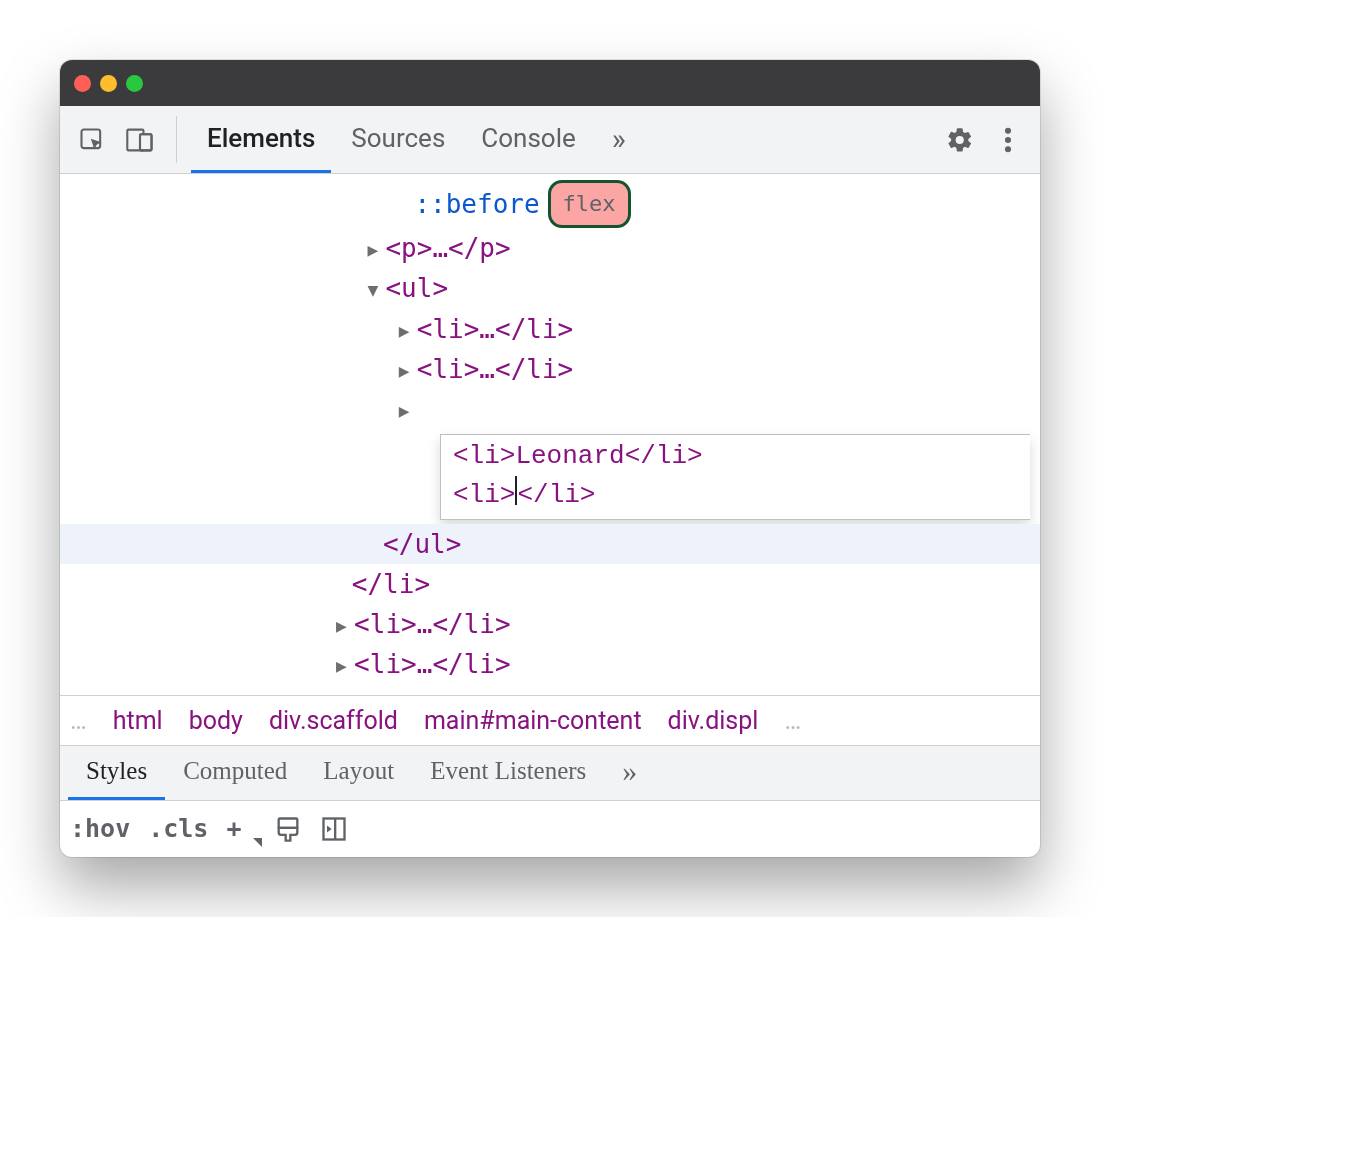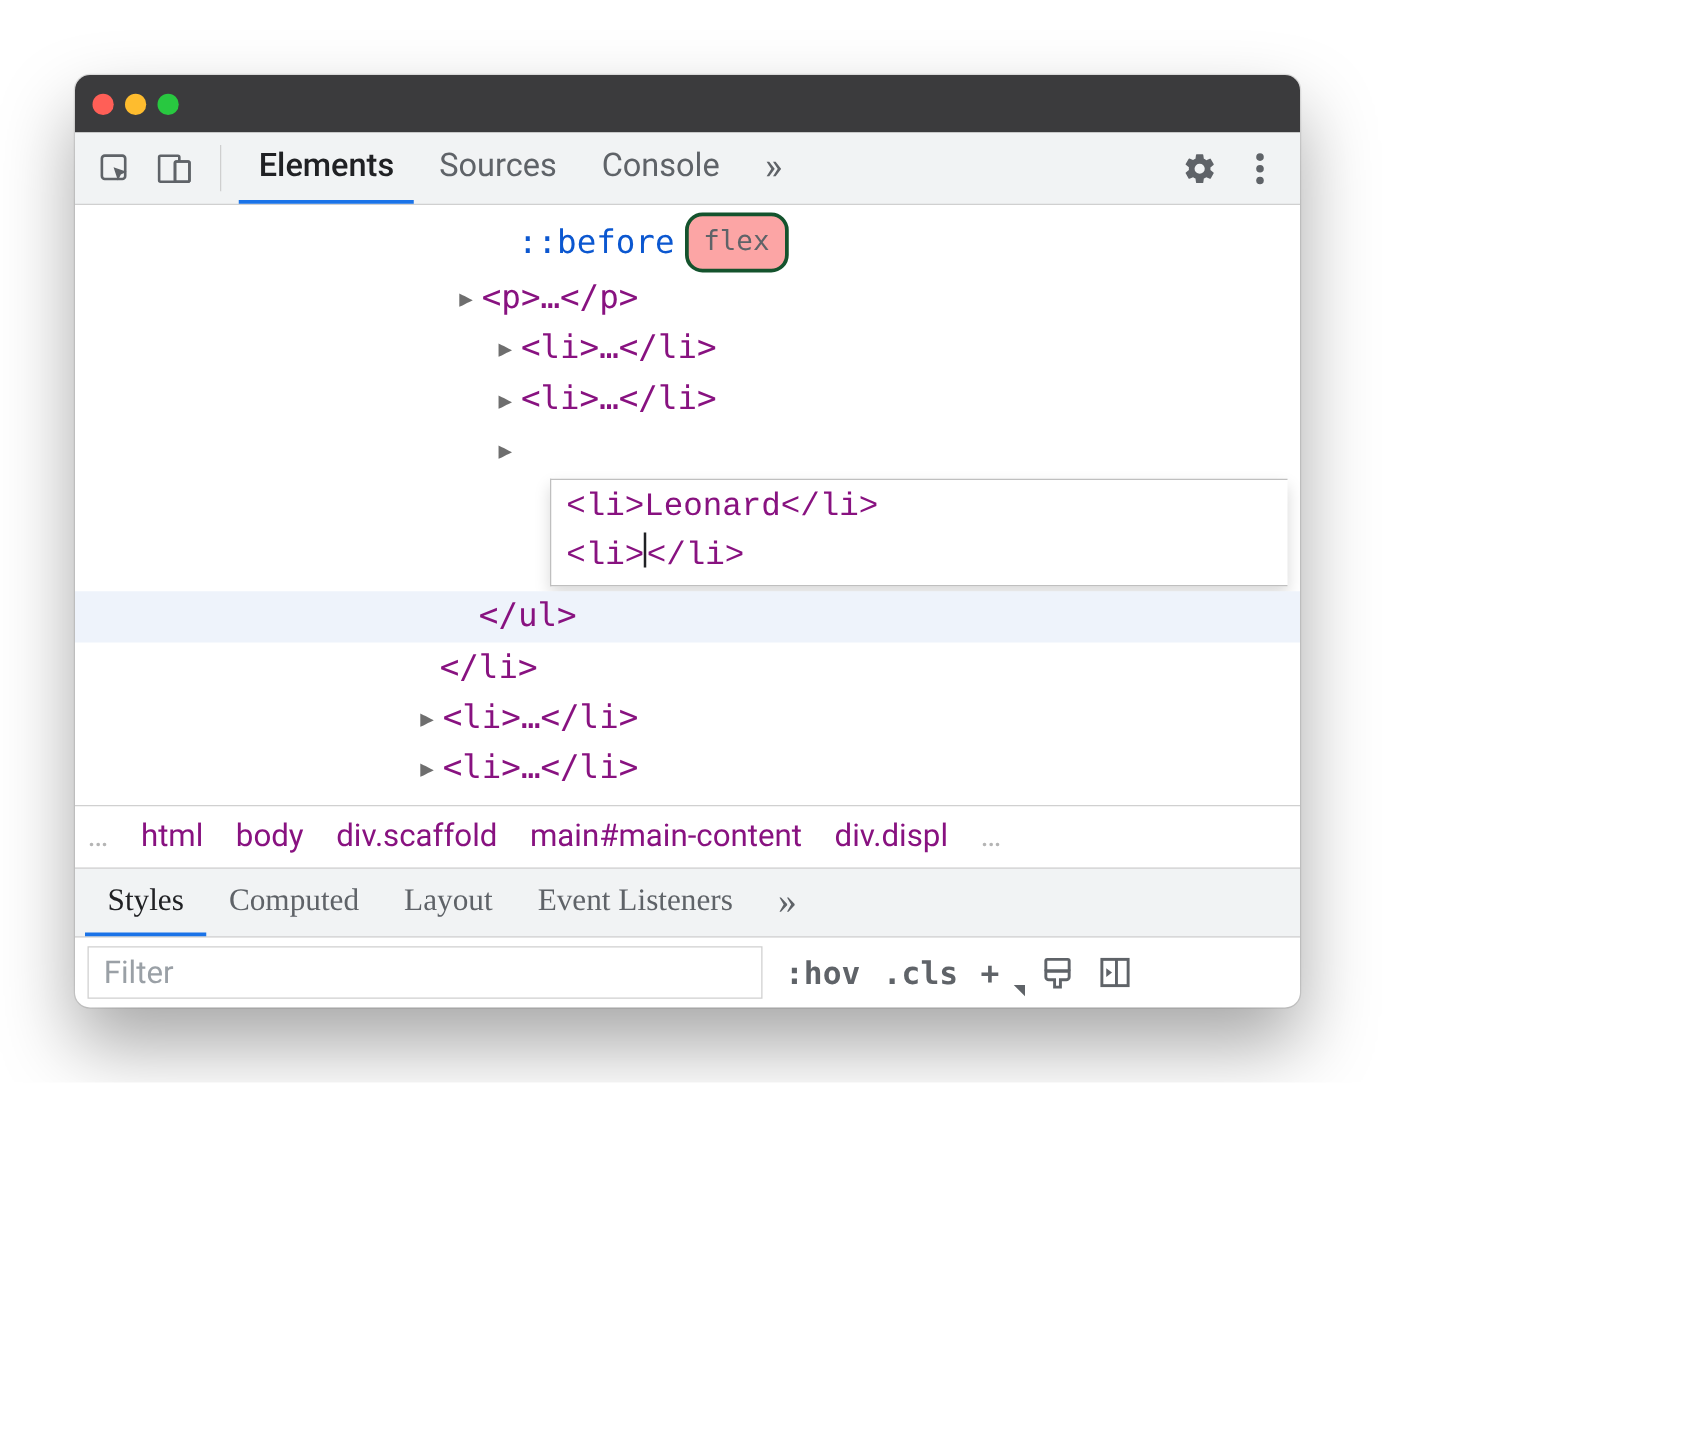--- a/index.html
+++ b/index.html
@@ -28,21 +28,21 @@
     font-size: 21px;
     font-weight: 600;
   }
   .wdot { width: 17px; height: 17px; border-radius: 50%; }
   .wdot.red { background:#ff5f57; }
   .wdot.yellow { background:#febc2e; }
   .wdot.green { background:#28c840; }
   .titlebar .title { flex:1; text-align:center; padding-right:60px; }
   
   .toolbar {
-    height: 58px;
+    height: 68px;
     background: #f1f3f4;
     border-bottom: 1px solid #d0d0d0;
     display: flex;
     align-items: stretch;
     padding: 0 10px;
     gap: 4px;
   }
   .tool-ic {
     width: 44px;
     display:flex; align-items:center; justify-content:center;
@@ -201,20 +201,21 @@
             <circle cx="3" cy="12" r="2.6" fill="#5f6368"></circle>
             <circle cx="3" cy="20" r="2.6" fill="#5f6368"></circle>
           </svg>
       </div>
     </div>
   </div>
 
   <div class="tree">
     <div class="row">                      <span class="pseudo">::before</span><span class="badge">flex</span></div>
     <div class="row">                   <span class="tri">▶</span><span class="tag">&lt;p&gt;…&lt;/p&gt;</span></div>
+    <div class="row">                   <span class="tri">▼</span><span class="tag">&lt;ul&gt;</span></div>
     <div class="row">                     <span class="tri">▶</span><span class="tag">&lt;li&gt;…&lt;/li&gt;</span></div>
     <div class="row">                     <span class="tri">▶</span><span class="tag">&lt;li&gt;…&lt;/li&gt;</span></div>
     <div class="row">                     <span class="tri">▶</span></div>
 
     <div class="editbox"><span class="tag">&lt;li&gt;Leonard&lt;/li&gt;</span>
 <span class="tag">&lt;li&gt;</span><span class="cursor"></span><span class="tag">&lt;/li&gt;</span></div>
 
     <div class="row hl">                    <span class="tag">&lt;/ul&gt;</span></div>
     <div class="row">                  <span class="tag">&lt;/li&gt;</span></div>
     <div class="row">                 <span class="tri">▶</span><span class="tag">&lt;li&gt;…&lt;/li&gt;</span></div>
@@ -243,23 +244,20 @@
       </div>
     <div class="stab">
         <span>Event Listeners</span>
       </div>
     <div class="stab" style="font-size:30px;">
         <span>»</span>
       </div>
   </div>
 
   <div class="sbar">
-    <div class="filter">
-        <span>Filter</span>
-      </div>
     <span class="mono">:hov</span>
     <span class="mono">.cls</span>
     <span class="mono plus-corner"><span>+</span></span>
     <span>
       <svg width="28" height="28" viewBox="0 0 24 24" fill="none" stroke="#5f6368" stroke-width="2">
         <rect x="4" y="3" width="16" height="8" rx="1"></rect>
         <path d="M4 11 h16 v4 a2 2 0 0 1 -2 2 h-4 v5 h-4 v-5 h-4 a2 2 0 0 1 -2 -2 z"></path>
       </svg>
     </span>
     <span>

